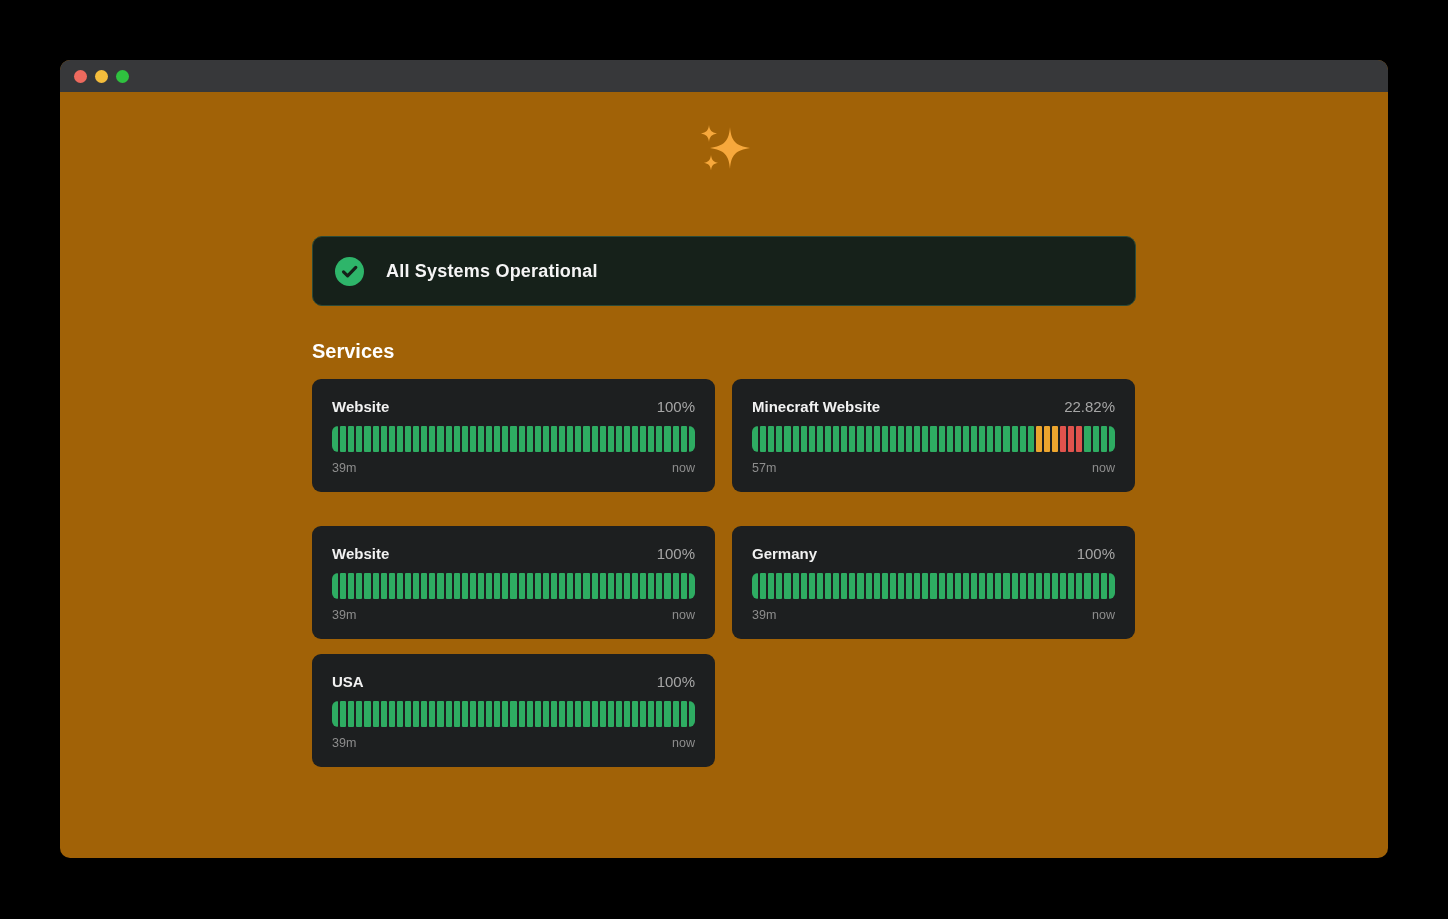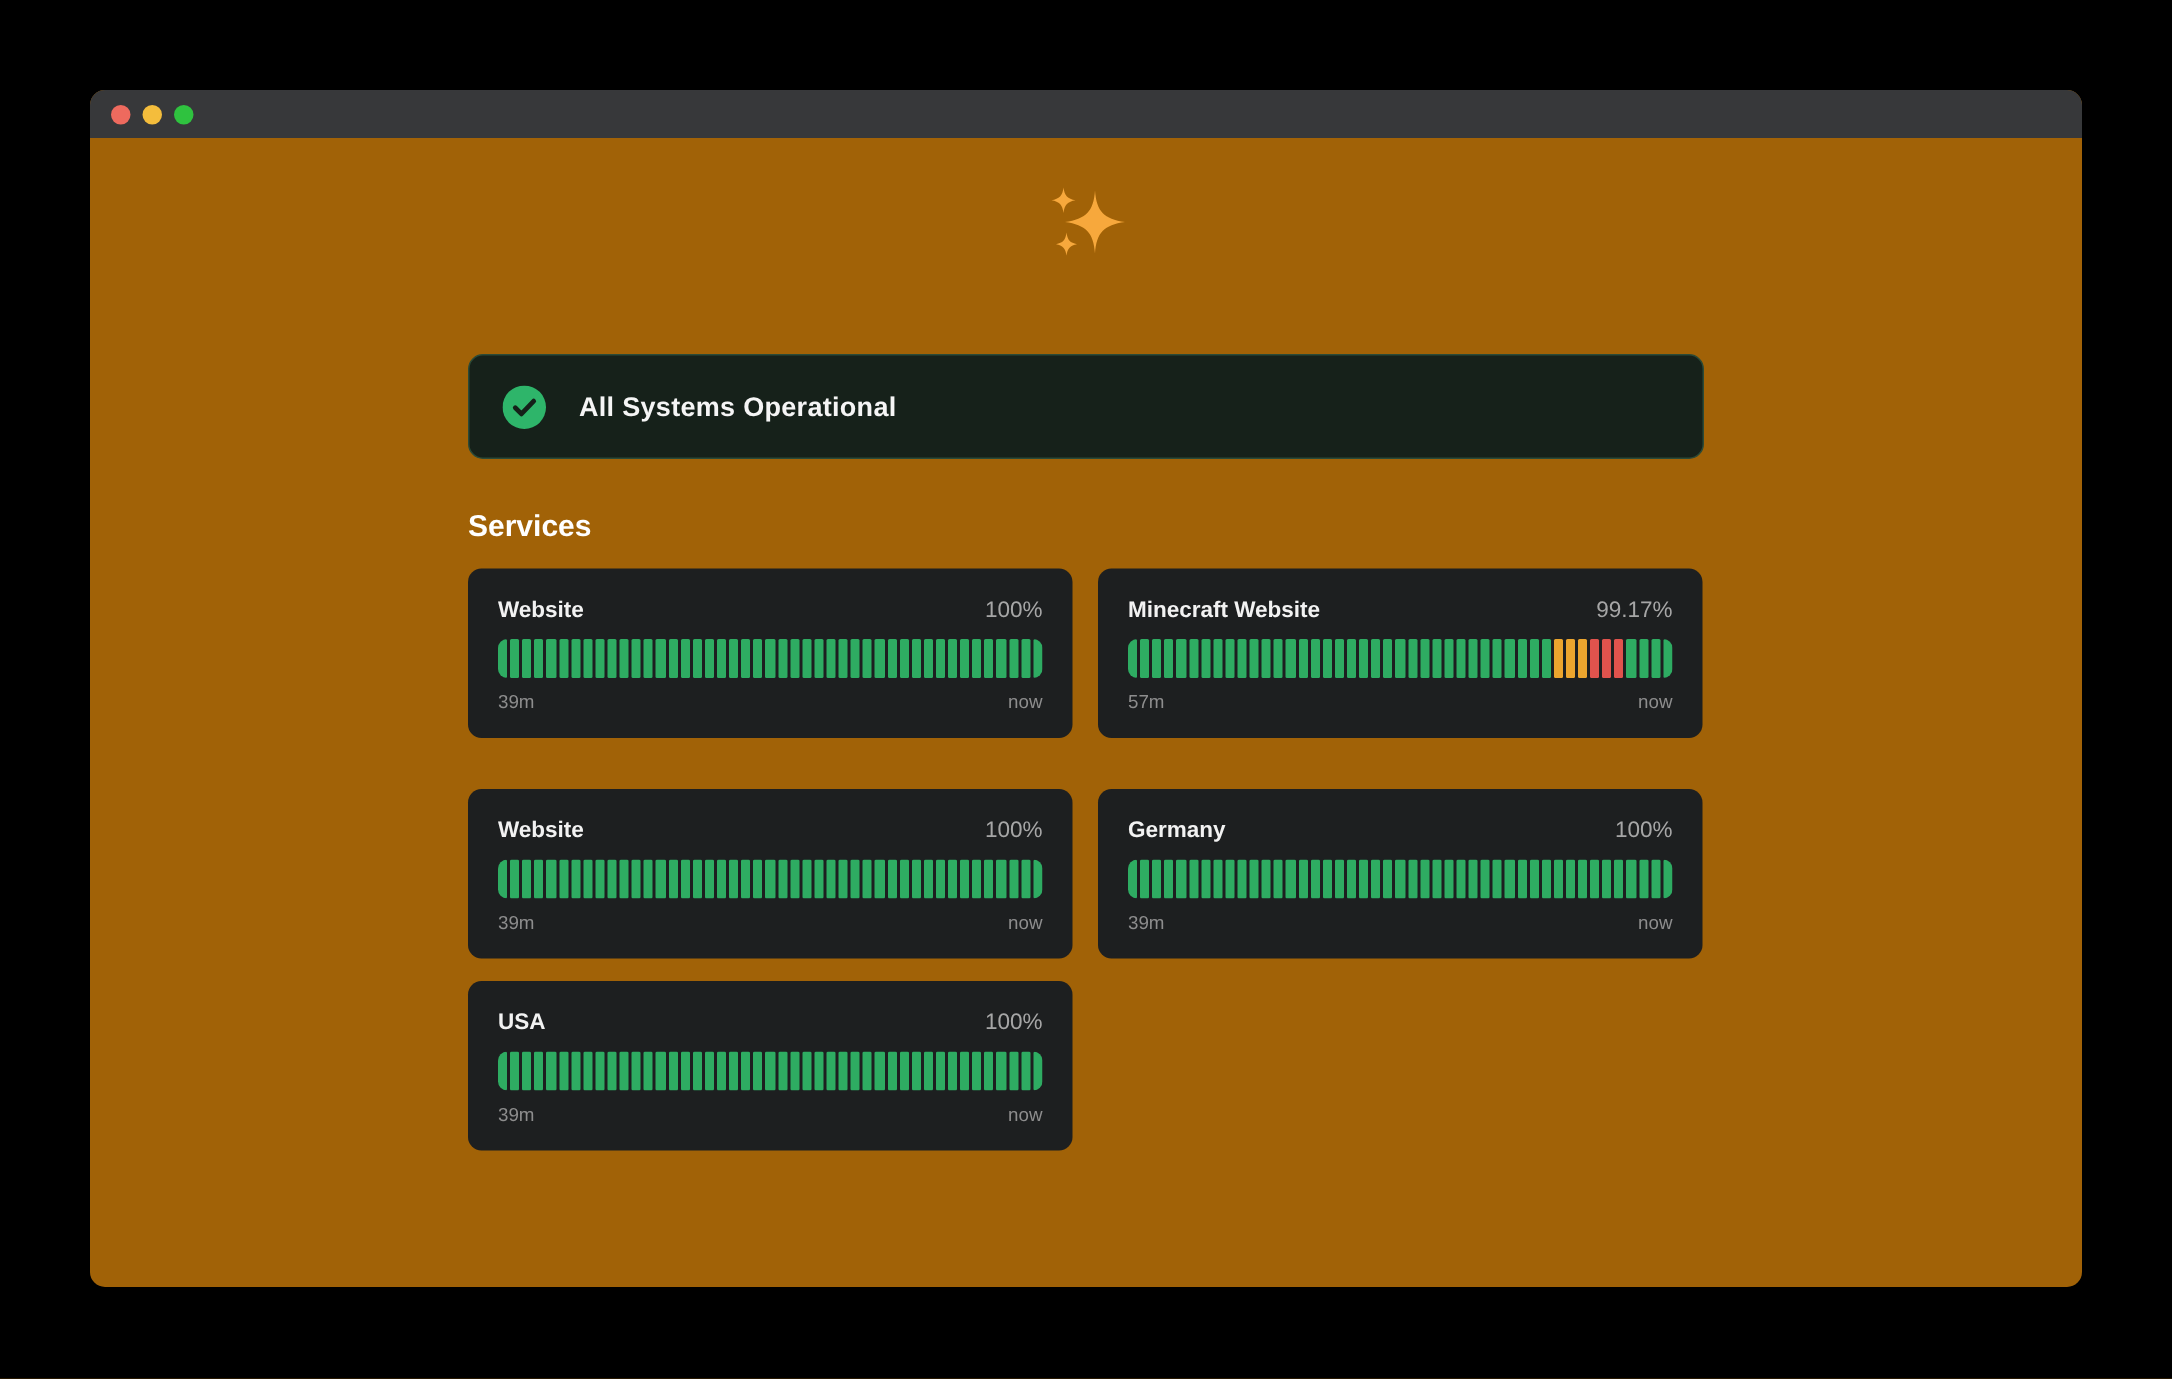--- a/index.html
+++ b/index.html
@@ -142,21 +142,21 @@
               </div>
     <div class="times">
       <span>39m</span>
       <span>now</span>
     </div>
   </div>
 
   <div class="card">
     <div class="card-head">
       <span class="mon-name">Minecraft Website</span>
-      <span class="mon-pct">99.17%</span>
+      <span class="mon-pct">22.82%</span>
     </div>
     <div class="bar">
                 <span class="seg" style="background: rgb(46, 172, 98);"></span>
                 <span class="seg" style="background: rgb(46, 172, 98);"></span>
                 <span class="seg" style="background: rgb(46, 172, 98);"></span>
                 <span class="seg" style="background: rgb(46, 172, 98);"></span>
                 <span class="seg" style="background: rgb(46, 172, 98);"></span>
                 <span class="seg" style="background: rgb(46, 172, 98);"></span>
                 <span class="seg" style="background: rgb(46, 172, 98);"></span>
                 <span class="seg" style="background: rgb(46, 172, 98);"></span>

